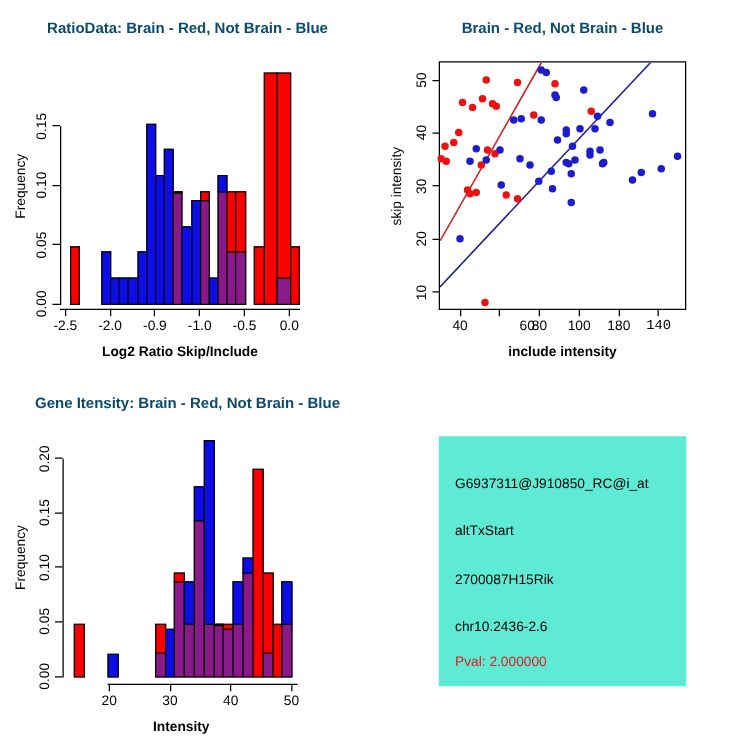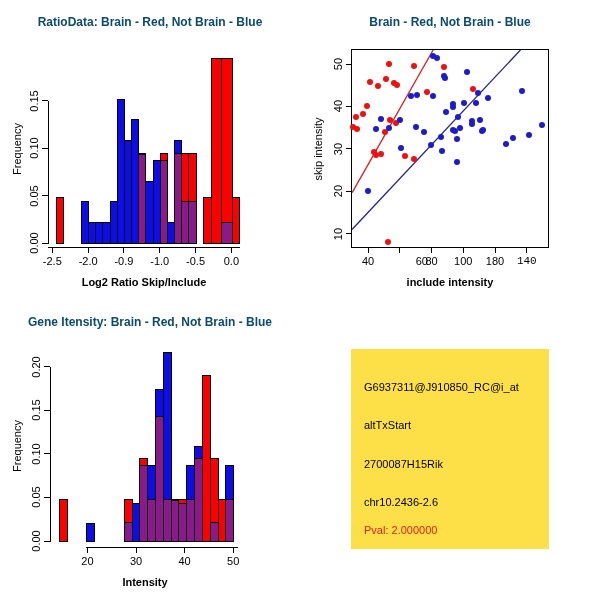--- a/index.html
+++ b/index.html
@@ -236,21 +236,21 @@
         <div class="bar" style="left: 152.097px; top: 24.4037px; width: 8.77494px; height: 166.596px; background: rgb(250, 0, 0);"></div>
         <div class="bar" style="left: 159.872px; top: 170.826px; width: 8.77494px; height: 20.1743px; background: rgb(138, 26, 138);"></div>
         <div class="bar" style="left: 159.872px; top: 107.202px; width: 8.77494px; height: 64.6239px; background: rgb(250, 0, 0);"></div>
         <div class="bar" style="left: 167.647px; top: 148.165px; width: 8.77494px; height: 42.8349px; background: rgb(250, 0, 0);"></div>
         <div class="bar" style="left: 175.422px; top: 148.165px; width: 8.77494px; height: 42.8349px; background: rgb(138, 26, 138);"></div>
         <div class="bar" style="left: 175.422px; top: 114.174px; width: 8.77494px; height: 34.9908px; background: rgb(13, 13, 232);"></div>
       </div>
   </div>
 
   <div class="panel" style="left:300px;top:300px">
-    <div class="infobox" id="infobox" style="background: #fde047;">
+    <div class="infobox" id="infobox" style="background: #5eead4;">
       <div class="infoline" style="top:32px">G6937311@J910850_RC@i_at</div>
       <div class="infoline" style="top:70px">altTxStart</div>
       <div class="infoline" style="top:109px">2700087H15Rik</div>
       <div class="infoline" style="top:147px">chr10.2436-2.6</div>
       <div class="infoline" style="top: 175px; color: rgb(224, 32, 32);">Pval: 2.000000</div>
     </div>
   </div>
 
 </div>
 

